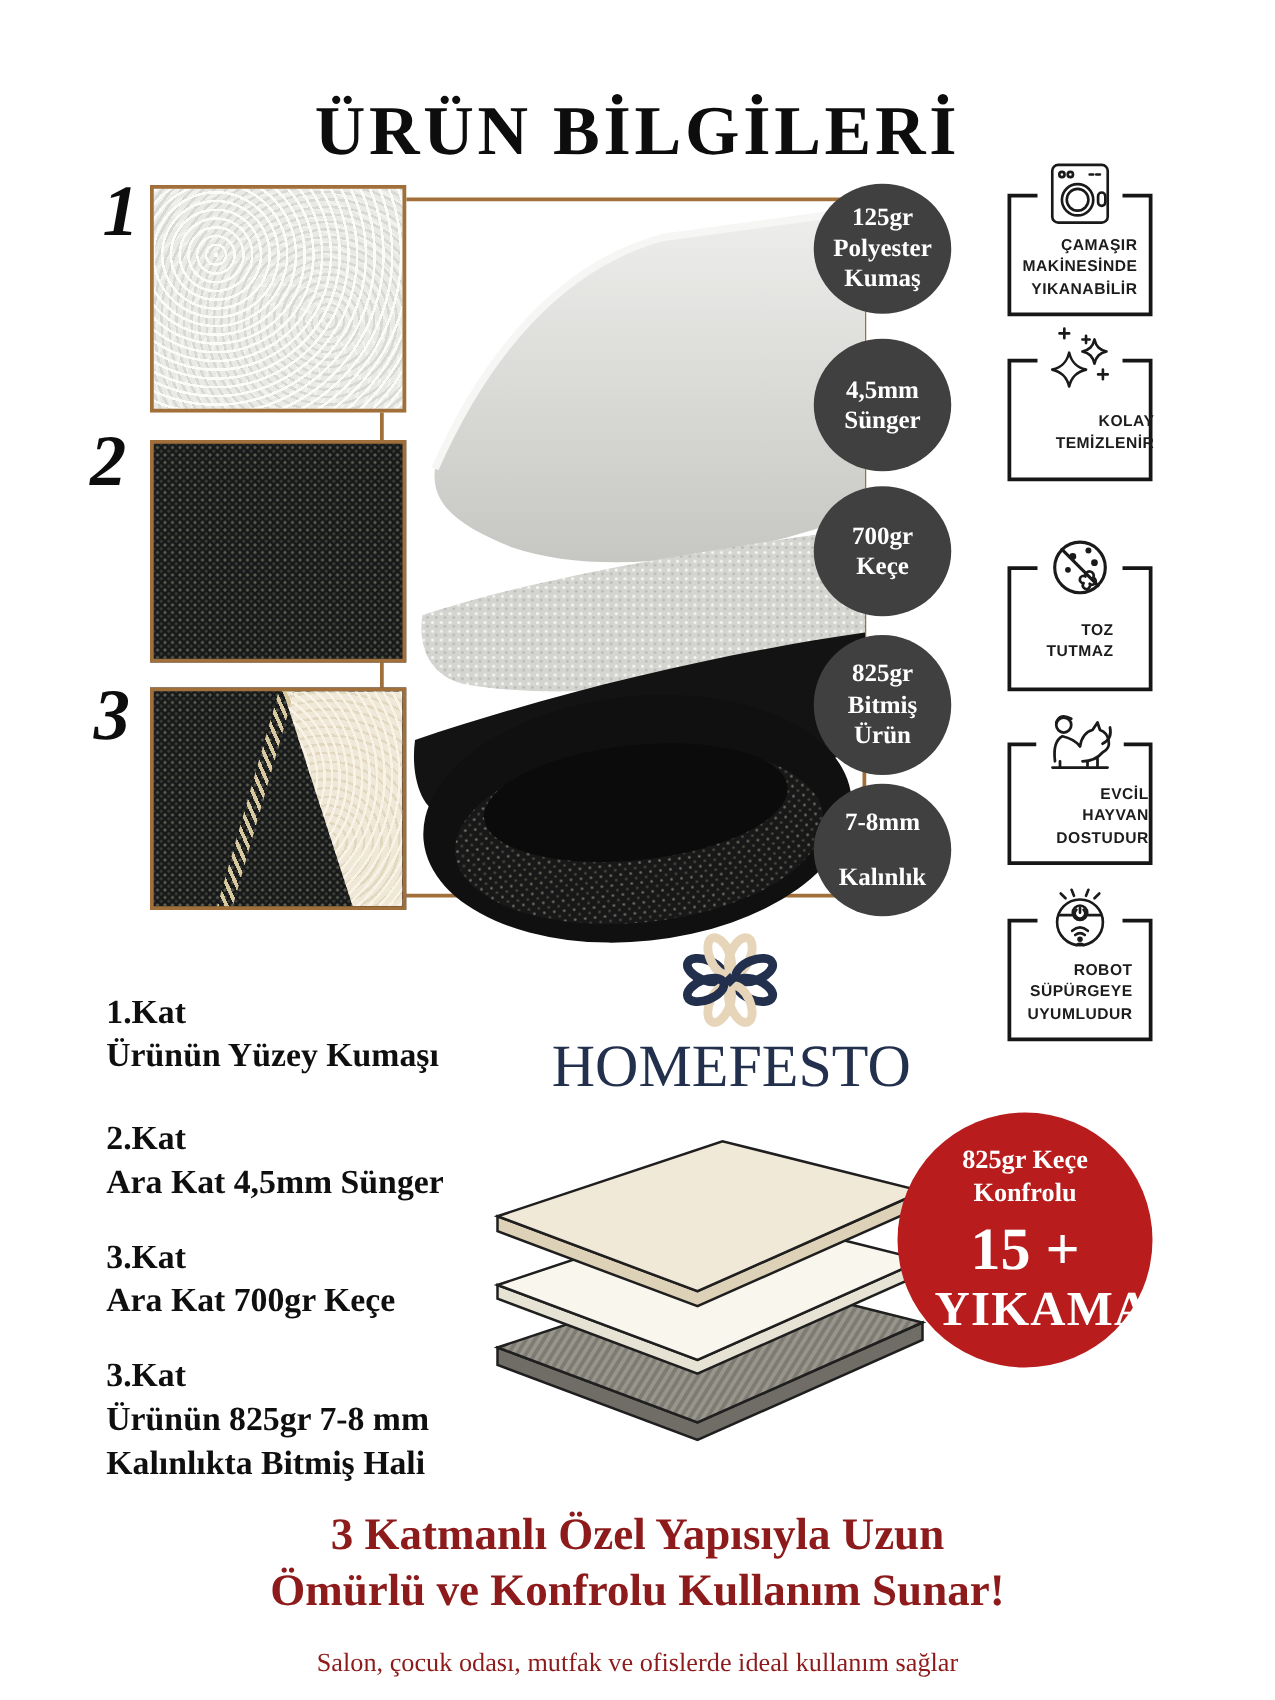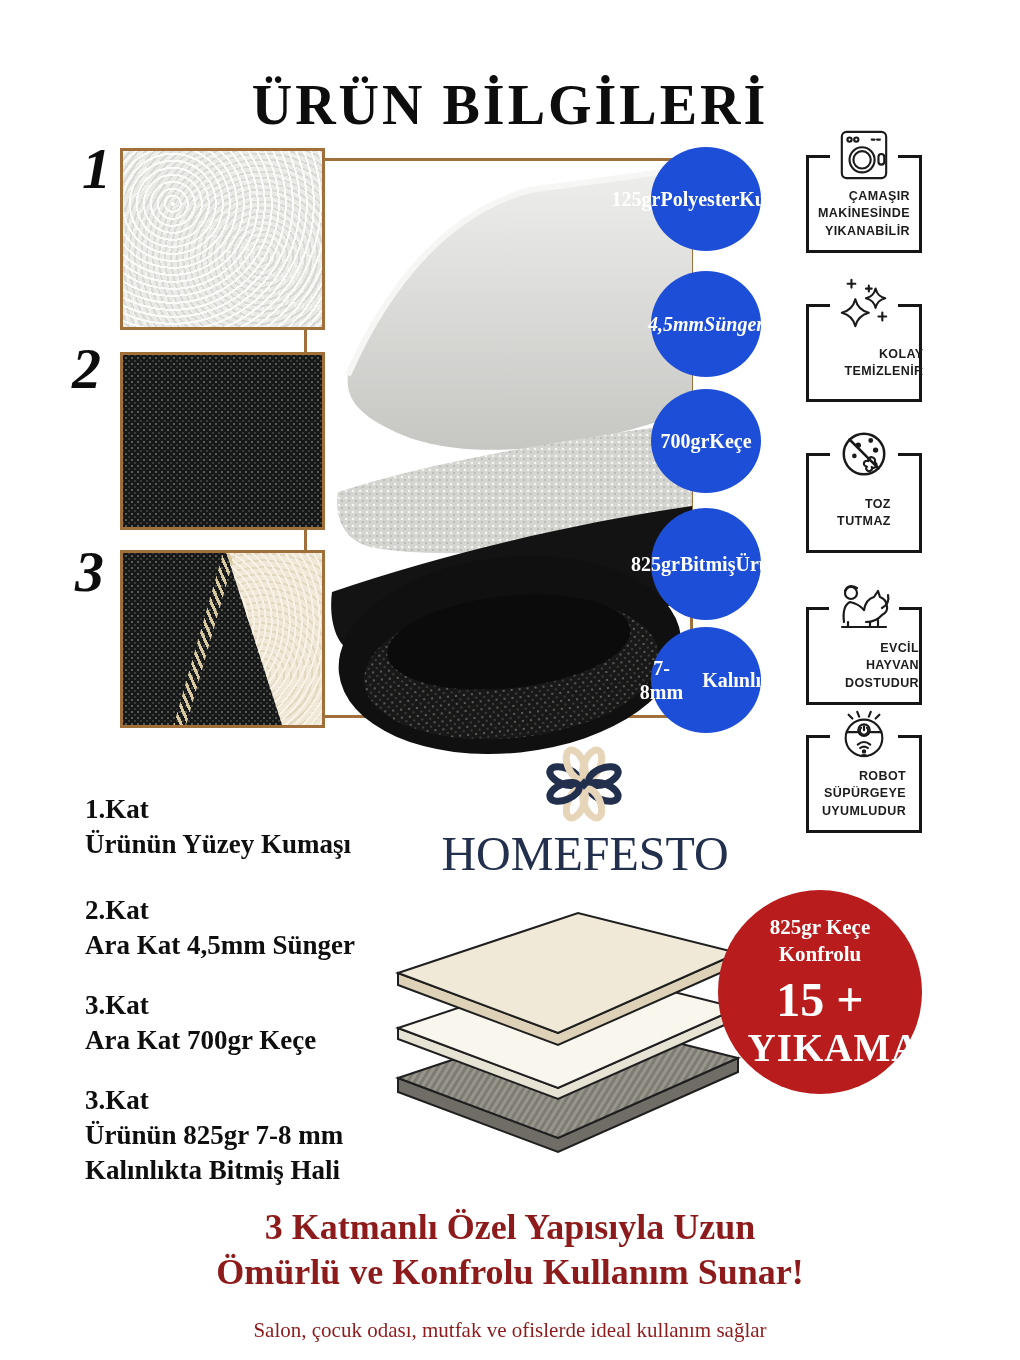--- a/index.html
+++ b/index.html
@@ -32,22 +32,22 @@
       repeating-radial-gradient(circle at 70% 70%, #e2d8c0 0 2px, rgba(0,0,0,0) 2px 7px);
     clip-path:polygon(52% 0,100% 0,100% 100%,80% 100%);}
   .tex3-stitch{position:absolute;left:102px;top:-6px;width:12px;height:200px;
     background:repeating-linear-gradient(50deg,#d9c9a0 0 3px, rgba(0,0,0,0) 3px 7px);
     transform:rotate(16deg);transform-origin:top center;}
 
   
   .bline{background:#a1703a;}
 
   
-  .badge{left:651px;width:110px;border-radius:50%;background:#1d4ed8;color:#fff;
-         display:flex;flex-direction:row;align-items:center;justify-content:center;
+  .badge{left:651px;width:110px;border-radius:50%;background:#404040;color:#fff;
+         display:flex;flex-direction:column;align-items:center;justify-content:center;
          text-align:center;font-weight:bold;font-size:20px;line-height:1.22;}
 
   
   .feature{left:806px;width:116px;border:3px solid #161616;box-sizing:border-box;
            display:flex;flex-direction:column;align-items:center;justify-content:center;
            text-align:right;}
   .feature .ficon{position:absolute;top:-30px;left:50%;transform:translateX(-50%);
                   background:#fff;padding:0 7px;line-height:0;}
   .flabel{font-family:"Liberation Sans","DejaVu Sans",sans-serif;font-size:12.5px;
           font-weight:bold;letter-spacing:.4px;line-height:1.4;color:#1c1c1c;padding-top:20px;}
@@ -127,21 +127,21 @@
         <ellipse cx="180" cy="482" rx="122" ry="46" fill="#0b0b0b"></ellipse>
       </g>
     </svg>
   </div>
 
   <div class="abs badge" style="top:147px;height:104px;">
     <span>125gr</span>
     <span>Polyester</span>
     <span>Kumaş</span>
   </div>
-  <div class="abs badge" style="top:271px;height:106px;font-style:italic;">
+  <div class="abs badge" style="top:271px;height:106px;">
     <span>4,5mm</span>
     <span>Sünger</span>
   </div>
   <div class="abs badge" style="top:389px;height:104px;">
     <span>700gr</span>
     <span>Keçe</span>
   </div>
   <div class="abs badge" style="top:508px;height:112px;">
     <span>825gr</span>
     <span>Bitmiş</span>
@@ -164,21 +164,21 @@
         <rect x="43" y="27" width="6" height="11" rx="3"></rect>
       </svg>
     </span>
     <div class="flabel">
       <div>ÇAMAŞIR</div>
       <div>MAKİNESİNDE</div>
       <div>YIKANABİLİR</div>
     </div>
   </div>
 
-  <div class="abs feature" style="top:304px;height:98px;padding-left:40px;">
+  <div class="abs feature" style="top:287px;height:98px;padding-left:40px;">
     <span class="ficon">
       <svg width="54" height="54" viewBox="0 0 56 56" class="lineart">
         <path d="M19,23 C21,31 25,35 33,37 C25,39 21,43 19,51 C17,43 13,39 5,37 C13,35 17,31 19,23 Z"></path>
         <path d="M40,12 C41.5,18 44,20.5 50,22 C44,23.5 41.5,26 40,32 C38.5,26 36,23.5 30,22 C36,20.5 38.5,18 40,12 Z"></path>
         <path d="M15,3 V11 M11,7 H19"></path>
         <path d="M33,9 V15 M30,12 H36"></path>
         <path d="M47,37 V45 M43,41 H51"></path>
       </svg>
     </span>
     <div class="flabel">
@@ -198,21 +198,21 @@
         <circle cx="18" cy="31" r="1.3" fill="#1a1a1a"></circle>
         <path d="M31,42 a3,3 0 1 1 1.5,-5.5 a3.5,3.5 0 1 1 6.5,1 a3,3 0 1 1 -3,5 a3,3 0 1 1 -5,-0.5 Z"></path>
       </svg>
     </span>
     <div class="flabel">
       <div>TOZ</div>
       <div>TUTMAZ</div>
     </div>
   </div>
 
-  <div class="abs feature" style="top:607px;height:98px;padding-left:16px;">
+  <div class="abs feature" style="top:594px;height:98px;padding-left:16px;">
     <span class="ficon">
       <svg width="56" height="50" viewBox="0 0 56 50" class="lineart">
         <circle cx="15" cy="13" r="6"></circle>
         <path d="M9,11 Q12,3 21,8"></path>
         <path d="M8,42 Q6,26 14,22 Q23,24 28,30"></path>
         <path d="M28,30 Q30,19 38,17 L42,11 L44,17 Q50,19 51,26 Q52,32 46,35 Q40,42 30,42"></path>
         <path d="M46,28 Q54,24 52,15"></path>
         <path d="M34,42 V46 M42,40 V46 M12,42 V46"></path>
         <path d="M6,47 H50"></path>
       </svg>

